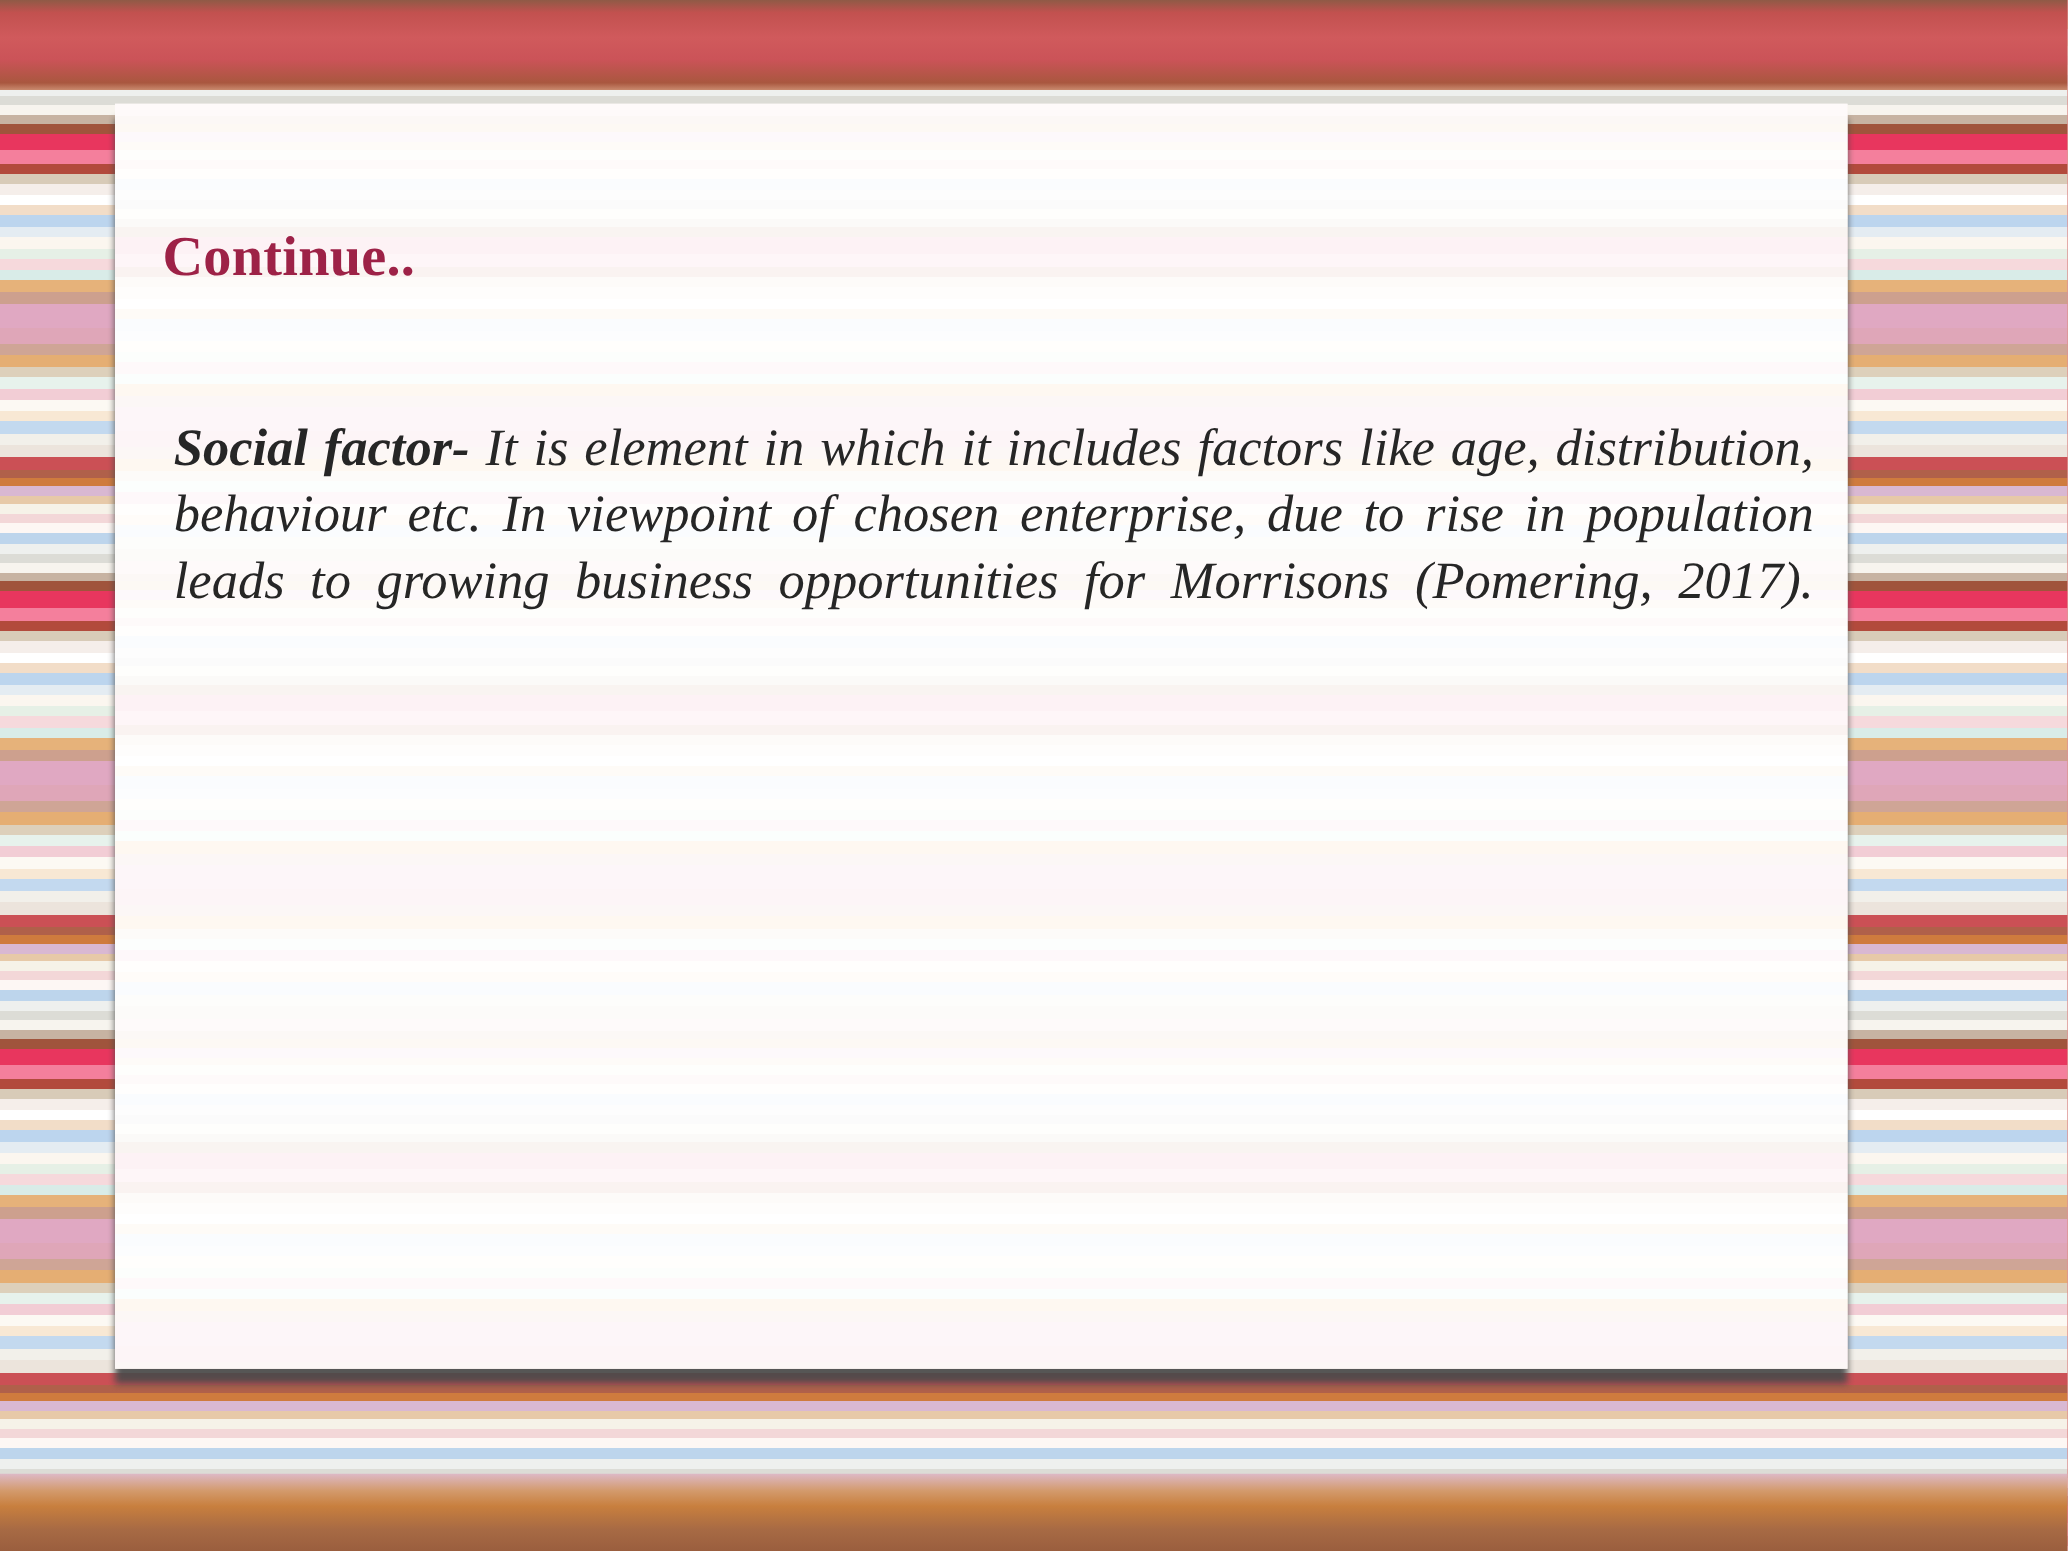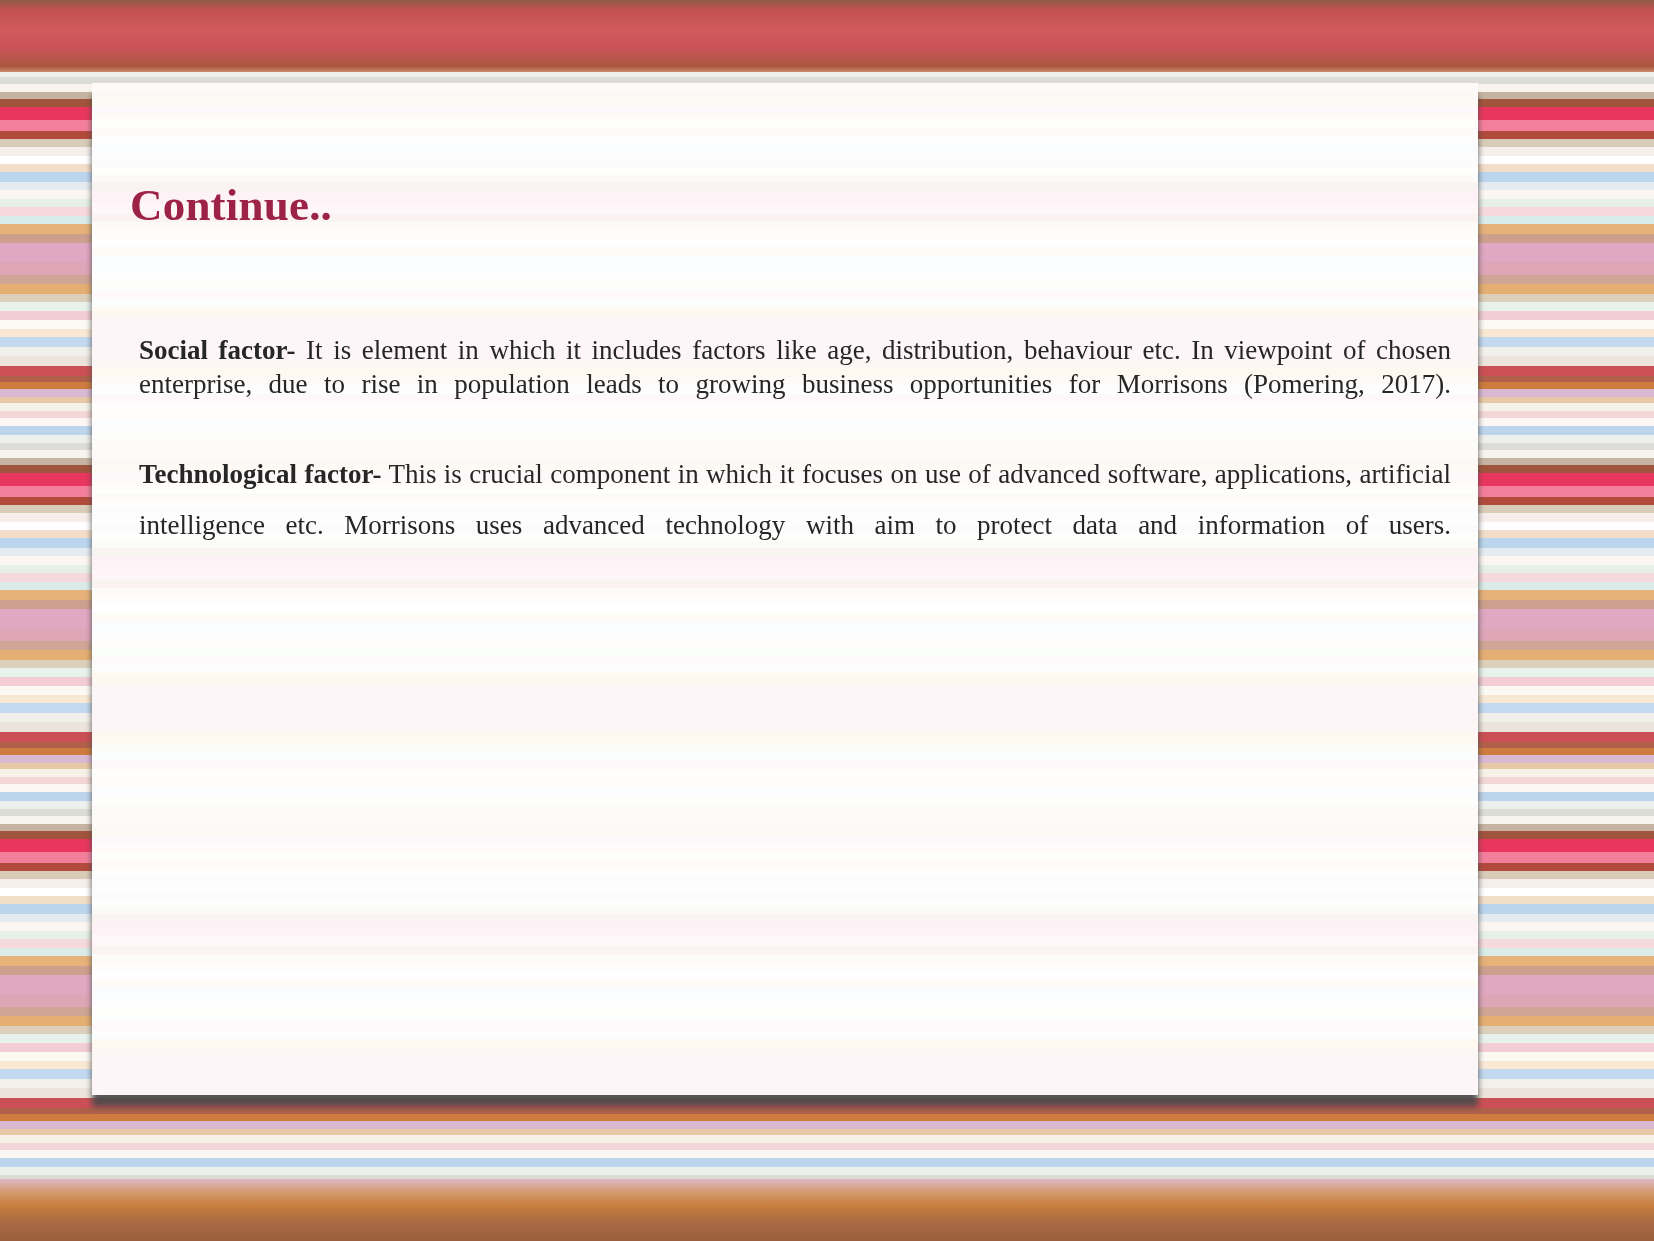--- a/index.html
+++ b/index.html
@@ -204,21 +204,22 @@
     position: absolute;
     left: 47px;
     top: 250px;
     width: 1312px;
   }
 
   p.para {
     margin: 0;
     text-align: justify;
     color: #262626;
-    font-size: 27px;
+    font-size: 42px;
+    font-style: italic;
   }
 
   p.para-tight {
     line-height: 1.26;
     margin-bottom: 14px;
   }
 
   p.para-loose {
     line-height: 1.89;
     margin-bottom: 4px;
@@ -248,20 +249,19 @@
 
   <div class="card">
     <div class="card-inner">
 
       <div class="slide-title">Continue..</div>
 
       <div class="body-area">
 
         <p class="para para-tight"><span class="lead">Social factor-</span><span>  It is element in which it includes factors like age, distribution, behaviour etc. In viewpoint of chosen enterprise, due to rise in population leads to growing business opportunities for Morrisons (Pomering, 2017).</span></p>
 
-        <p class="para para-loose"><span class="lead">Technological factor-</span><span> This is crucial component in which it focuses on use of advanced software, applications, artificial intelligence etc. Morrisons uses advanced technology with aim to protect data and information of users.</span></p>
 
 
       </div>
     </div>
   </div>
 
 </div>
 
 </body></html>

